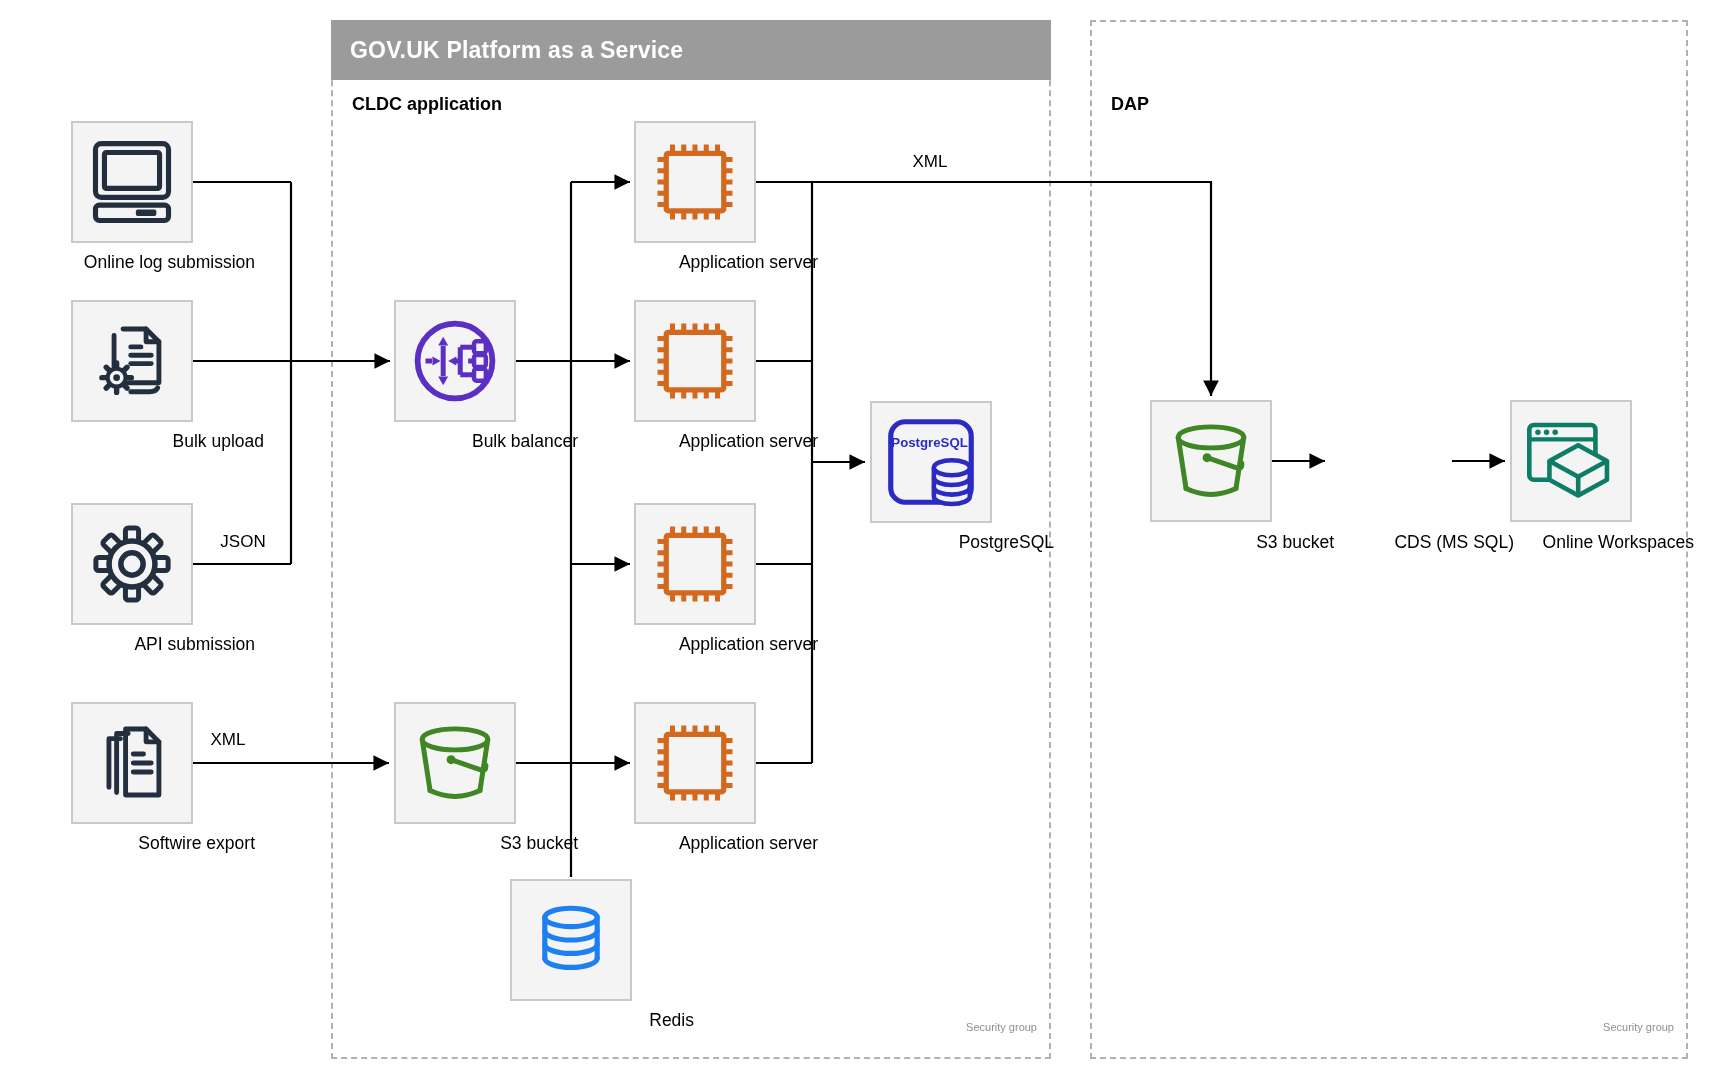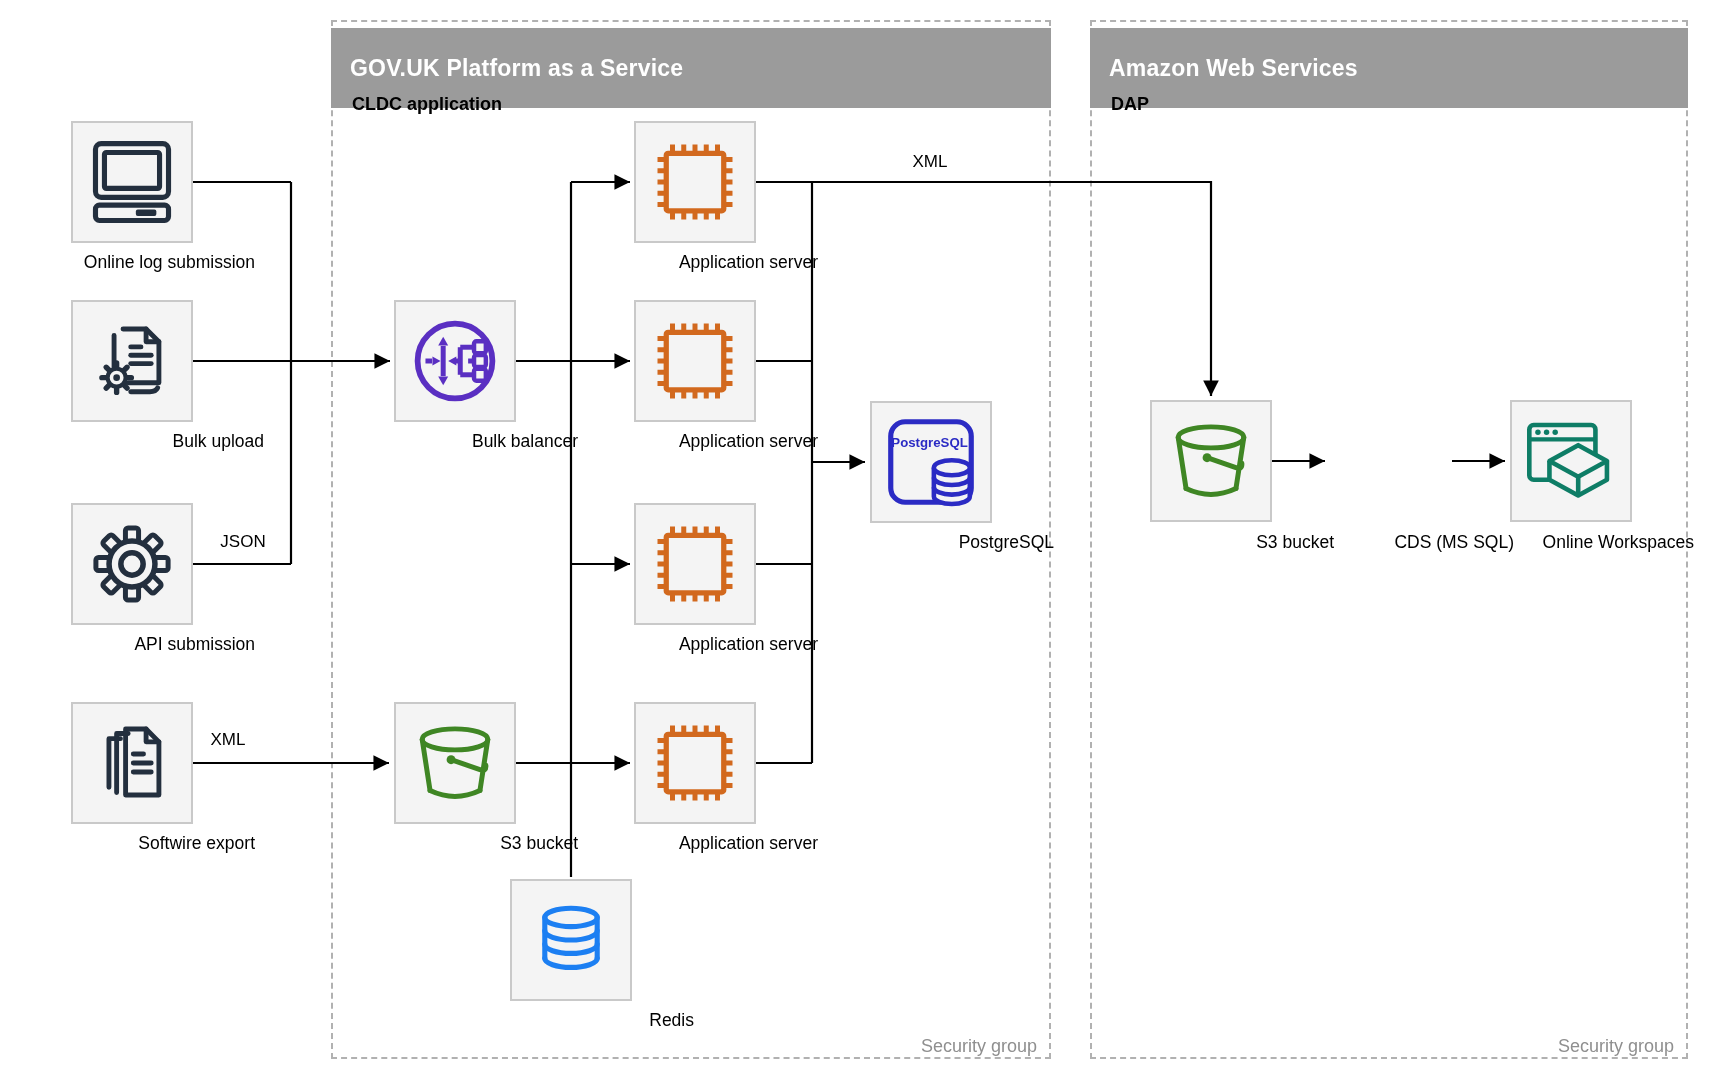--- a/index.html
+++ b/index.html
@@ -1,25 +1,25 @@
 <!DOCTYPE html>
 <html style="--c-header-bar: #9b9b9b; --c-header-text: #ffffff; --c-container-border: #b1b1b1; --c-node-fill: #f4f4f4; --c-node-border: #c9c9c9; --c-connector: #000000; --c-muted-text: #8f8f8f; --c-navy: #232f3e; --c-purple: #5a2fc2; --c-orange: #d2691e; --c-indigo: #2b2bc4; --c-green: #3f8624; --c-teal: #0e7d66; --c-blue: #1c7ff2;"><head>
 <meta charset="utf-8">
 <style>
   html,body{margin:0;padding:0;background:#ffffff;}
   .canvas{position:relative;width:1712px;height:1082px;background:#ffffff;
           font-family:"Liberation Sans","DejaVu Sans",sans-serif;overflow:hidden;}
 
   
   .container{position:absolute;border:2px dashed var(--c-container-border,#b1b1b1);z-index:1;box-sizing:border-box;background:transparent;}
-  .container-header{position:absolute;top:-2px;left:-2px;right:-2px;height:80px;
-          background:var(--c-header-bar,#9b9b9b);display:flex;align-items:center;margin-top:8px;}
+  .container-header{position:absolute;top:-2px;left:-2px;right:-2px;height:60px;
+          background:var(--c-header-bar,#9b9b9b);display:flex;align-items:center;}
   .container-title{color:var(--c-header-text,#ffffff);font-weight:bold;font-size:23px;padding-left:19px;letter-spacing:.2px;}
   .container-sublabel{position:absolute;left:19px;top:72px;font-weight:bold;font-size:18px;color:#000;text-align:center;}
-  .container-footer{position:absolute;right:12px;bottom:0;font-size:18px;color:var(--c-muted-text,#8f8f8f);}
+  .container-footer{position:absolute;right:12px;bottom:24px;font-size:11px;color:var(--c-muted-text,#8f8f8f);}
 
   
   svg.edges{position:absolute;left:0;top:0;z-index:2;pointer-events:none;}
   .edge{fill:none;stroke:var(--c-connector,#000);stroke-width:2.2px;}
   .edge-label{position:absolute;z-index:4;transform:translate(-50%,-50%);font-size:17px;color:#000;white-space:nowrap;}
 
   
   .node{position:absolute;width:122px;height:122px;box-sizing:border-box;z-index:3;
         background:var(--c-node-fill,#f4f4f4);border:2px solid var(--c-node-border,#c9c9c9);
         display:flex;align-items:center;justify-content:center;}
@@ -42,23 +42,20 @@
 
   <div class="container" style="left:331px;top:20px;width:720px;height:1039px">
     <div class="container-header">
       <span class="container-title">GOV.UK Platform as a Service</span>
     </div>
     <div class="container-sublabel">CLDC application</div>
     <div class="container-footer">Security group</div>
   </div>
 
   <div class="container" style="left:1090px;top:20px;width:598px;height:1039px">
-    <div class="container-header">
-      <span class="container-title">Amazon Web Services</span>
-    </div>
     <div class="container-sublabel">DAP</div>
     <div class="container-footer">Security group</div>
   </div>
 
   <svg class="edges" width="1712" height="1082">
     <defs>
       <marker id="arrow" viewBox="0 0 12 12" refX="11" refY="6" markerWidth="8.5" markerHeight="8.5" orient="auto-start-reverse">
         <path d="M1,1 L11,6 L1,11 Z" fill="#000"></path>
       </marker>
     </defs>

